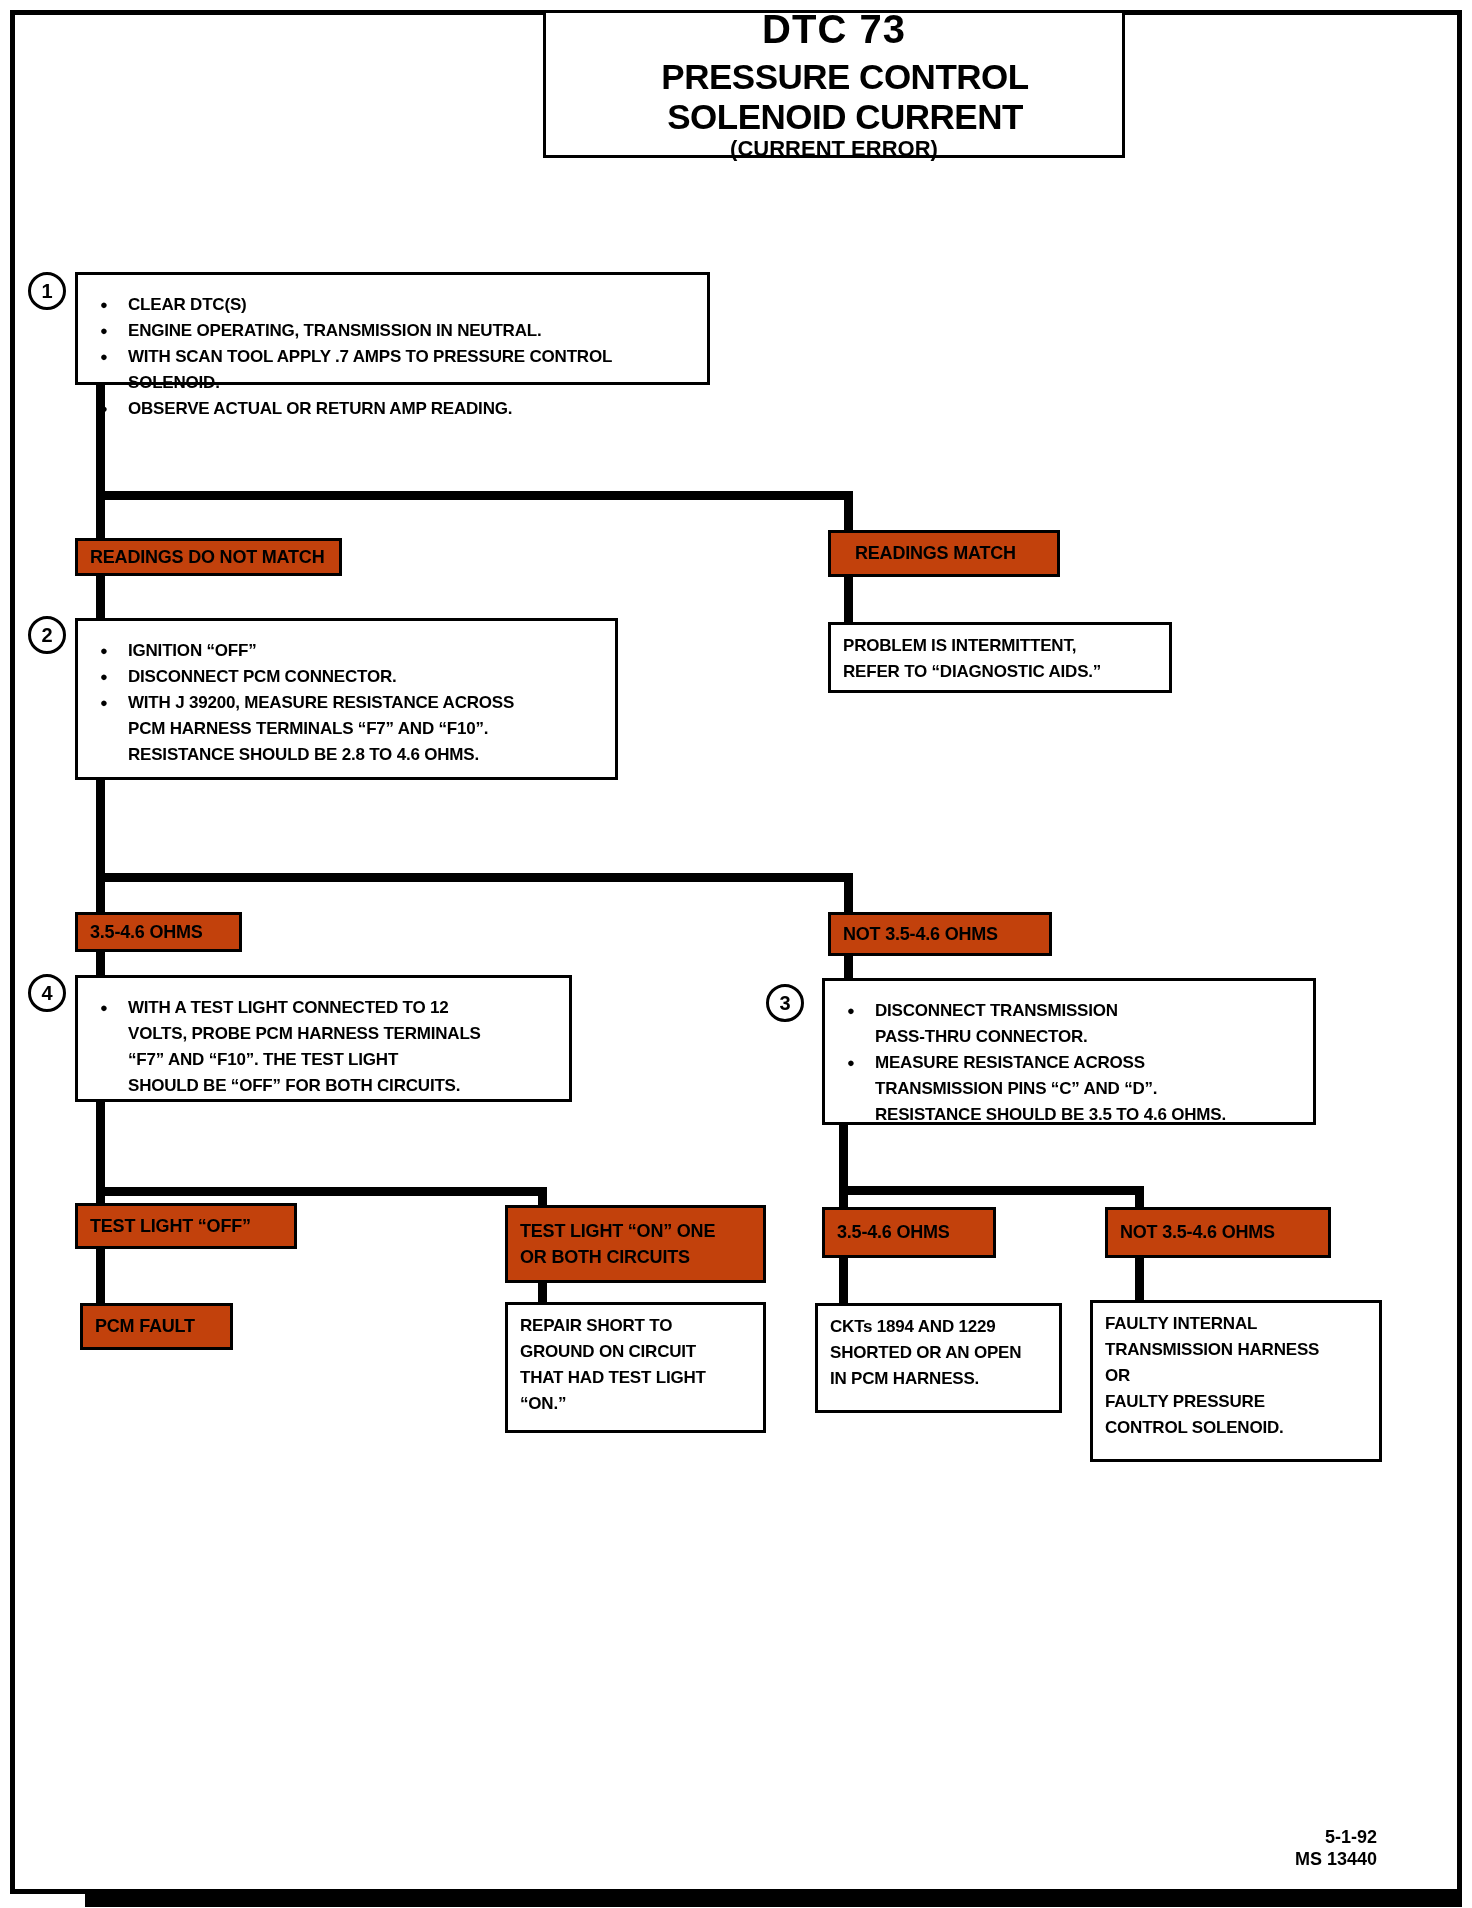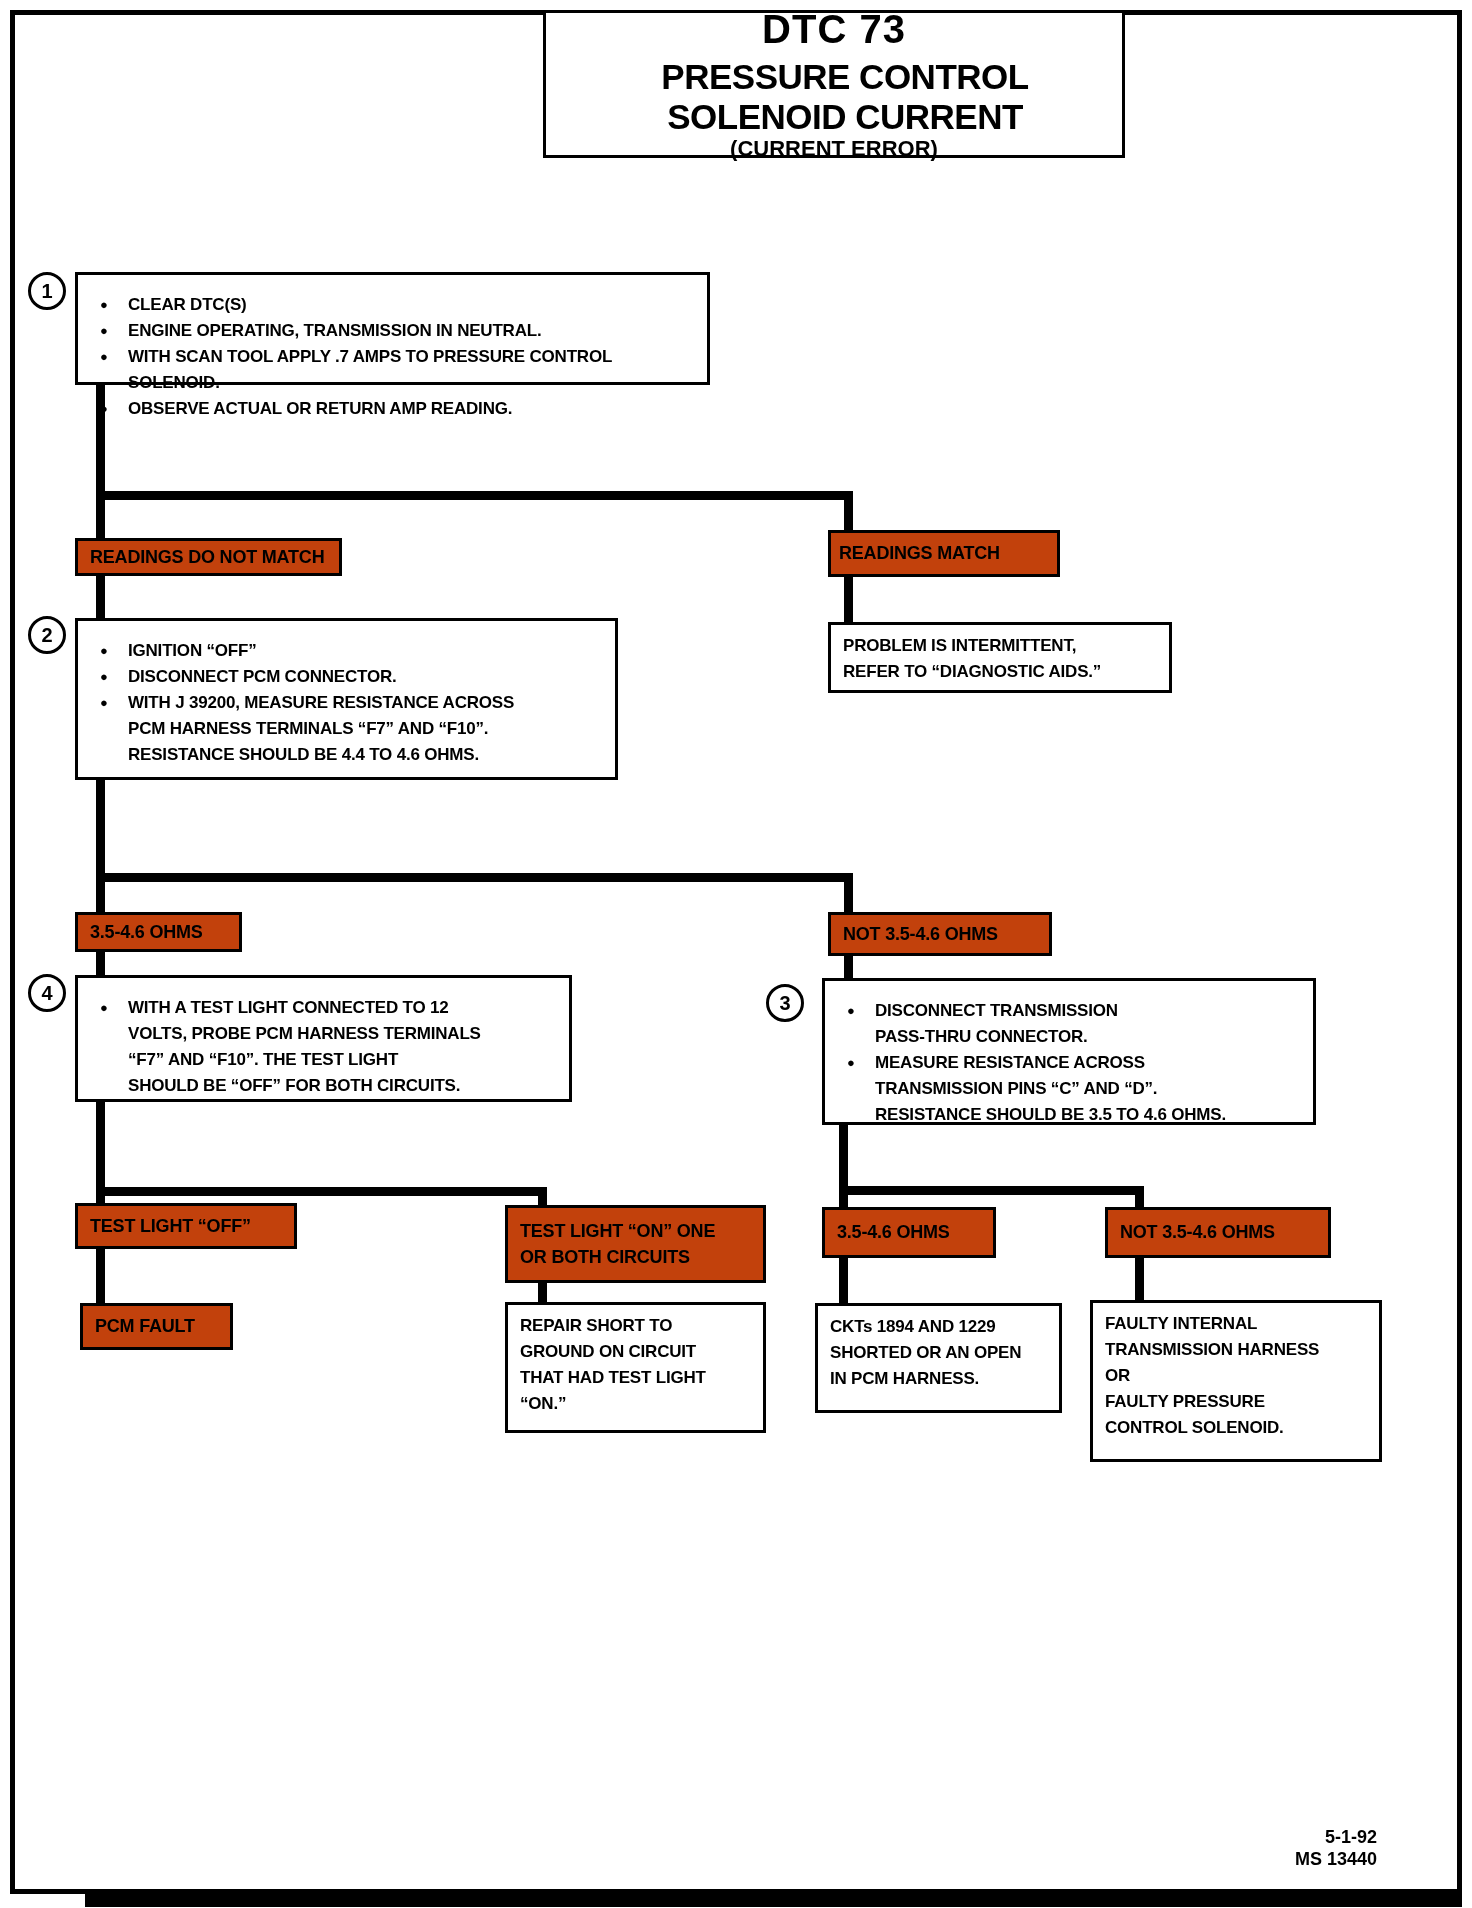--- a/index.html
+++ b/index.html
@@ -83,35 +83,35 @@
   <div class="node" style="left:75px;top:272px;width:635px;height:113px">
     <ul>
       <li>CLEAR DTC(S)</li>
       <li>ENGINE OPERATING, TRANSMISSION IN NEUTRAL.</li>
       <li>WITH SCAN TOOL APPLY .7 AMPS TO PRESSURE CONTROL SOLENOID.</li>
       <li>OBSERVE ACTUAL OR RETURN AMP READING.</li>
     </ul>
   </div>
 
   <div class="label-box" style="left:75px;top:538px;width:267px;height:38px">READINGS DO NOT MATCH</div>
-  <div class="label-box" style="left:828px;top:530px;width:232px;height:47px;padding-left:8px">READINGS MATCH</div>
+  <div class="label-box" style="left:828px;top:530px;width:232px;height:47px;padding-left:24px">READINGS MATCH</div>
 
   <div class="result-box" style="left:828px;top:622px;width:344px;height:71px">PROBLEM IS INTERMITTENT,
 REFER TO “DIAGNOSTIC AIDS.”</div>
 
   <div class="circle" style="left:28px;top:616px">
     <span>2</span>
   </div>
   <div class="node" style="left:75px;top:618px;width:543px;height:162px">
     <ul>
       <li>IGNITION “OFF”</li>
       <li>DISCONNECT PCM CONNECTOR.</li>
       <li>WITH J 39200, MEASURE RESISTANCE ACROSS
 PCM HARNESS TERMINALS “F7” AND “F10”.
-RESISTANCE SHOULD BE 4.4 TO 4.6 OHMS.</li>
+RESISTANCE SHOULD BE 2.8 TO 4.6 OHMS.</li>
     </ul>
   </div>
 
   <div class="label-box" style="left:75px;top:912px;width:167px;height:40px">3.5-4.6 OHMS</div>
   <div class="label-box" style="left:828px;top:912px;width:224px;height:44px">NOT 3.5-4.6 OHMS</div>
 
   <div class="circle" style="left:28px;top:974px">
     <span>4</span>
   </div>
   <div class="node" style="left:75px;top:975px;width:497px;height:127px">

